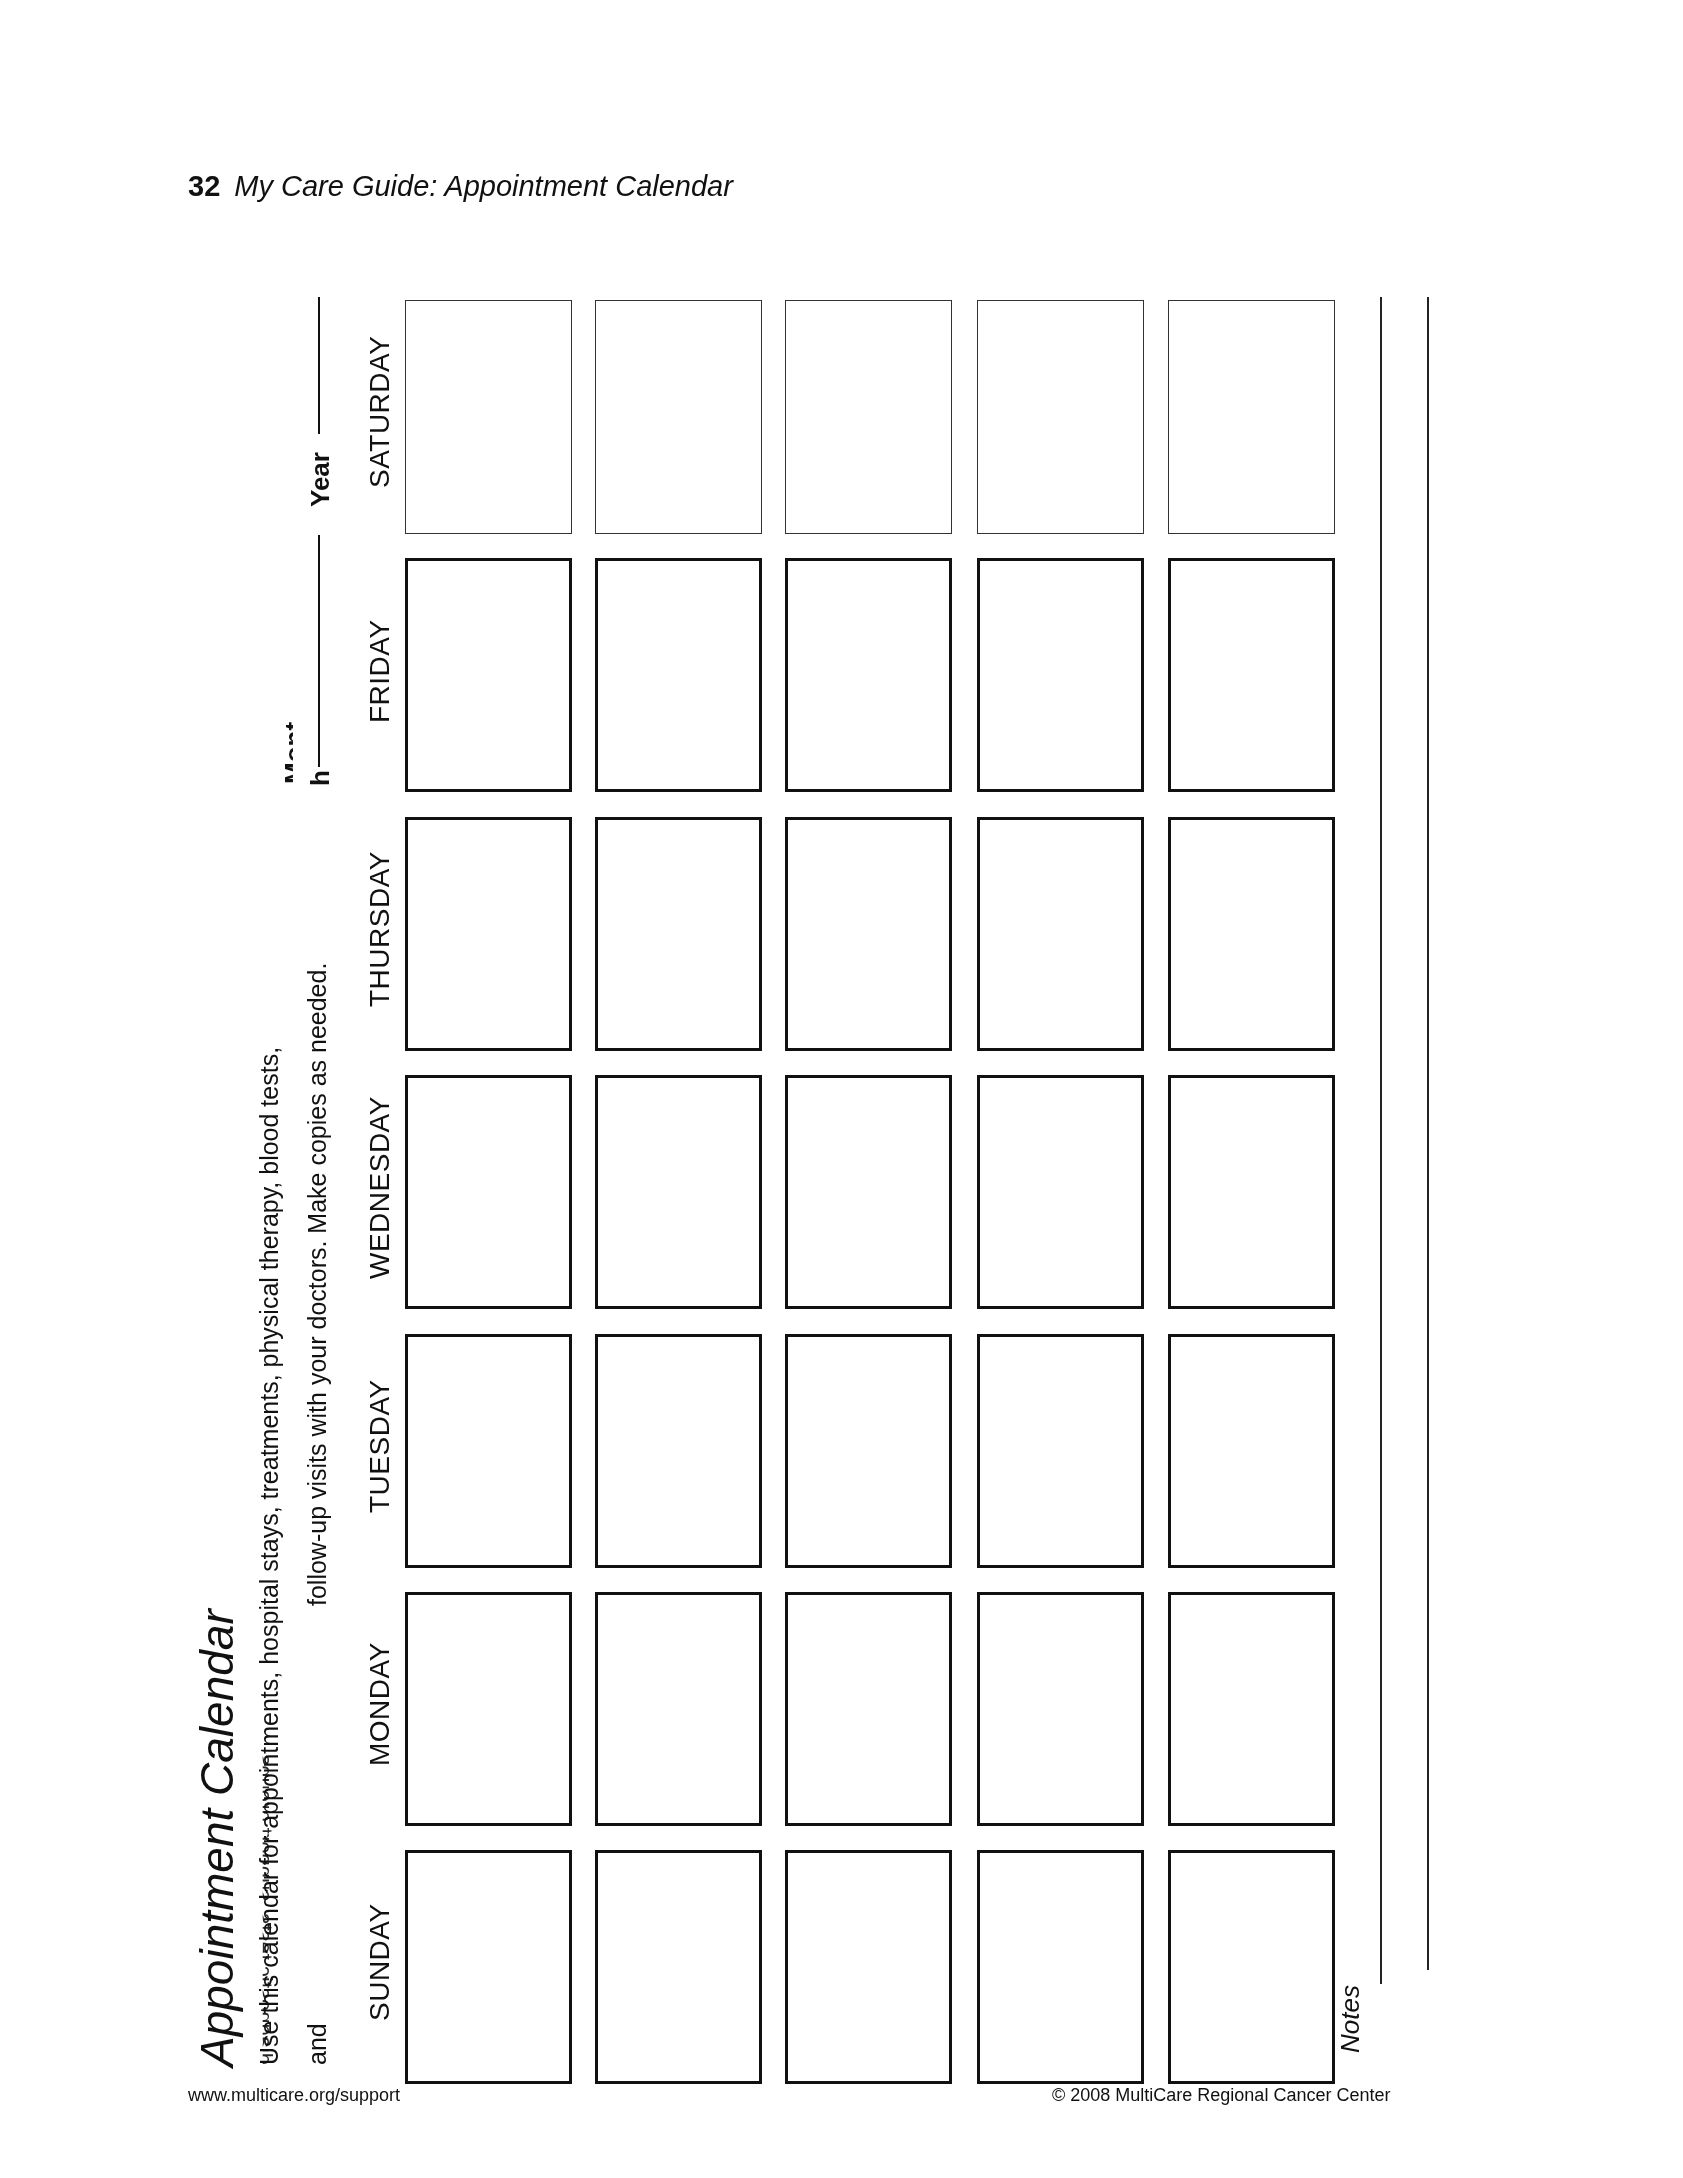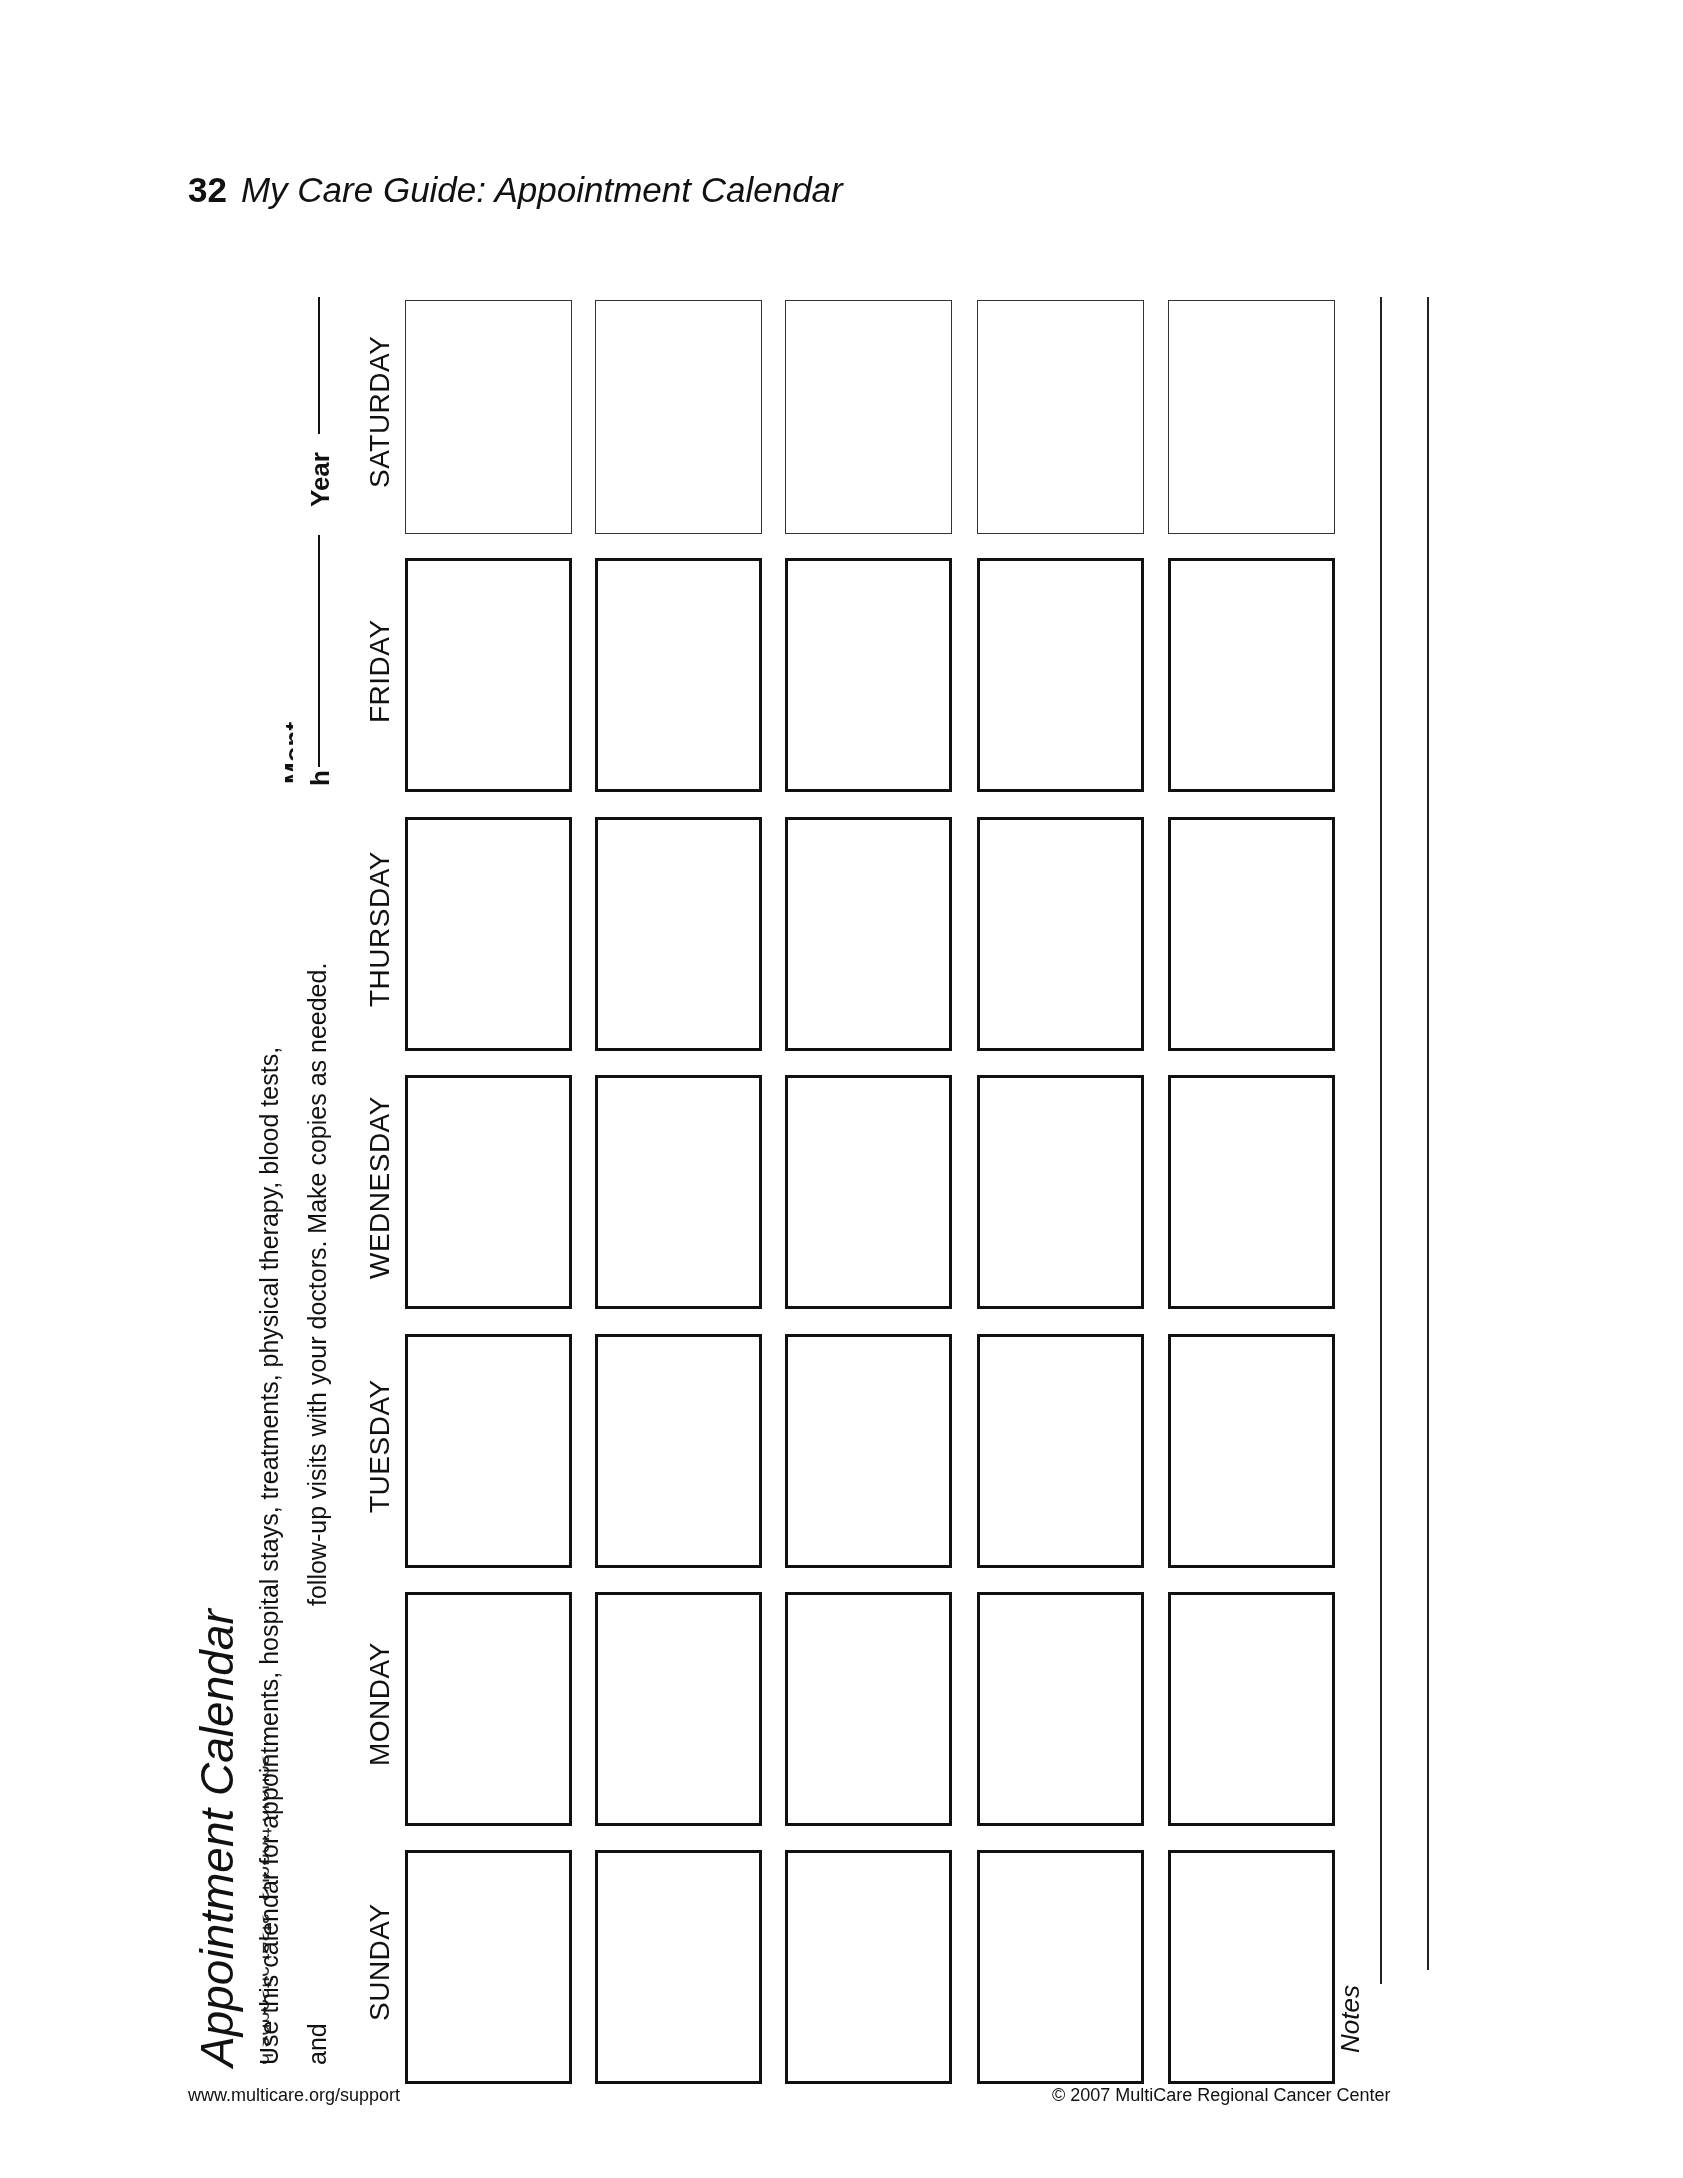--- a/index.html
+++ b/index.html
@@ -1,18 +1,18 @@
 <!DOCTYPE html>
 <html><head>
 <meta charset="utf-8">
 <style>
   html, body { margin: 0; padding: 0; background: #ffffff; }
   body { width: 1683px; height: 2178px; position: relative; overflow: hidden; font-family: "Liberation Sans", sans-serif; color: #111; }
   .abs { position: absolute; }
-  .header { left: 188px; top: 170px; font-size: 35px; white-space: nowrap; }
+  .header { left: 188px; top: 170px; font-size: 29px; white-space: nowrap; }
   .header .num { font-weight: bold; margin-right: 14px; }
   .header .title { font-style: italic; }
   .footer { top: 2085px; font-size: 18px; white-space: nowrap; }
   .footer-left { left: 188px; }
   .footer-right { left: 1052px; }
   
   .rot { position: absolute; transform-origin: 0 0; transform: rotate(-90deg); white-space: nowrap; }
   .cal-title { left: 190px; top: 2067px; font-size: 46px; font-style: italic; }
   .instr { font-size: 25px; }
   .instr1 { left: 255px; top: 2065px; }
@@ -95,14 +95,14 @@
     <div class="box thin" style="left: 785px; top: 300px;"></div>
     <div class="box thin" style="left: 977px; top: 300px;"></div>
     <div class="box thin" style="left: 1168px; top: 300px;"></div>
   </div>
 
 <div class="rot notes-label">Notes</div>
 <div class="notes-line" style="left:1380px; top:297px; height:1687px;"></div>
 <div class="notes-line" style="left:1427px; top:297px; height:1673px;"></div>
 
 <div class="abs footer footer-left">www.multicare.org/support</div>
-<div class="abs footer footer-right">© 2007 MultiCare Regional Cancer Center</div>
+<div class="abs footer footer-right">© 2008 MultiCare Regional Cancer Center</div>
 
 
 </body></html>

